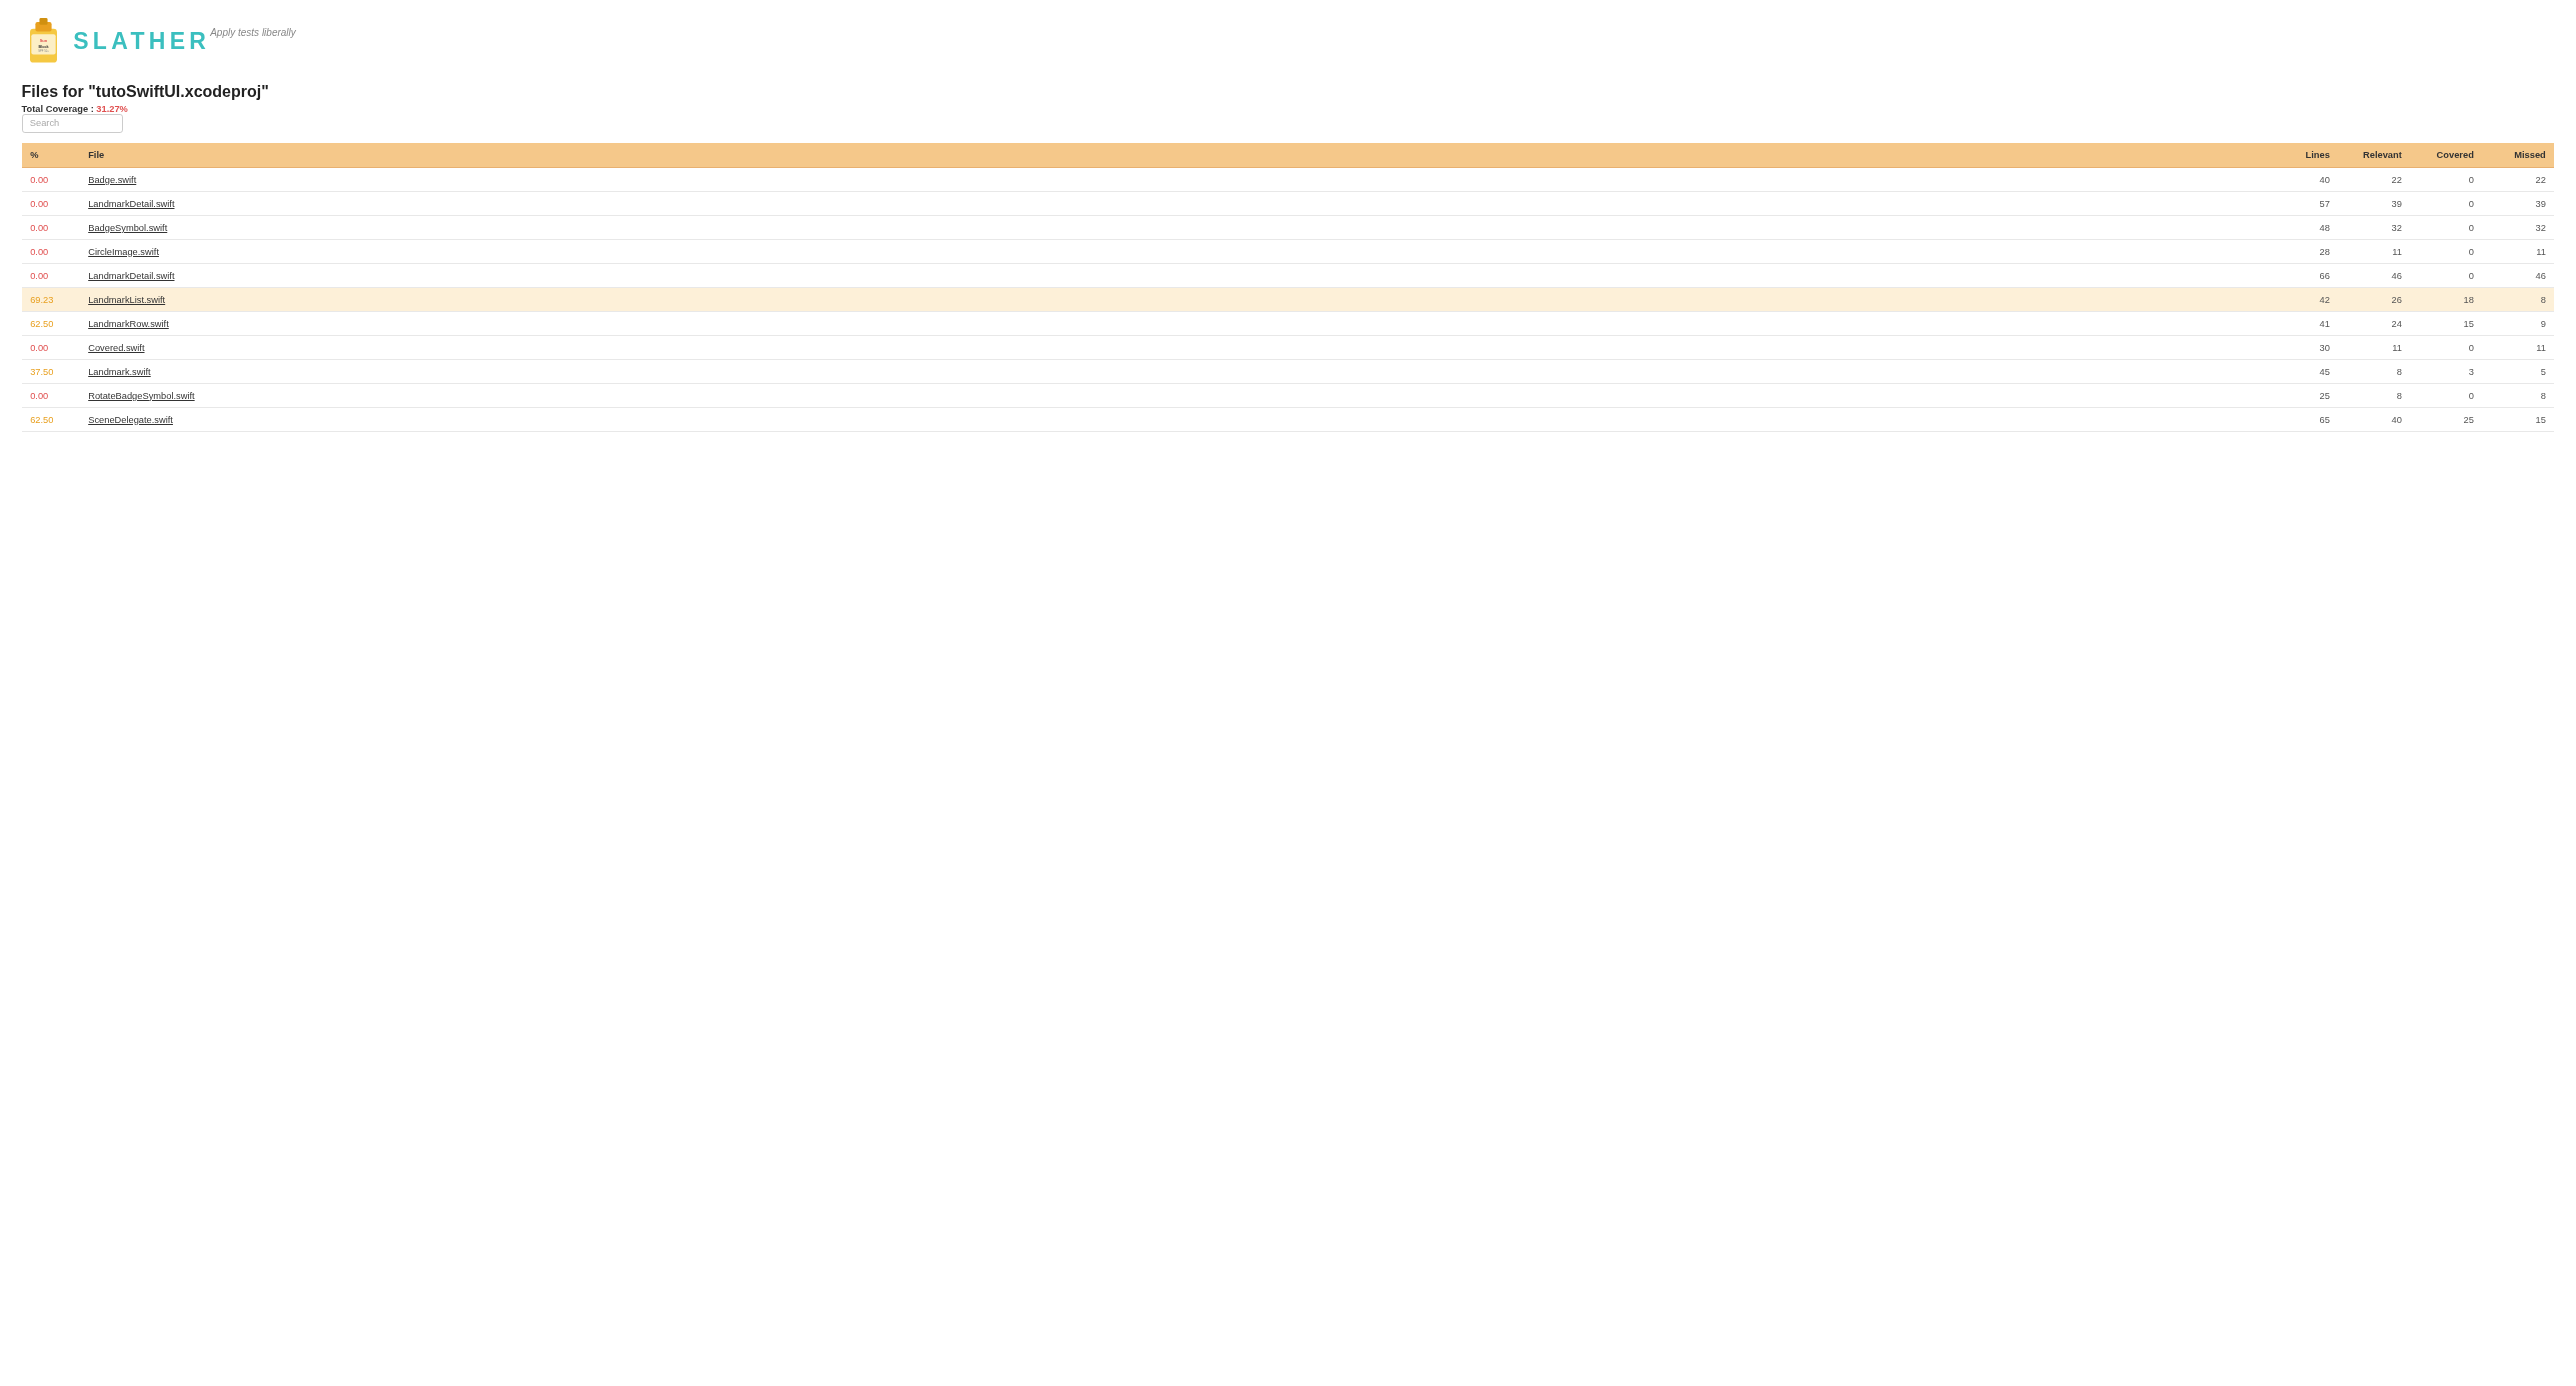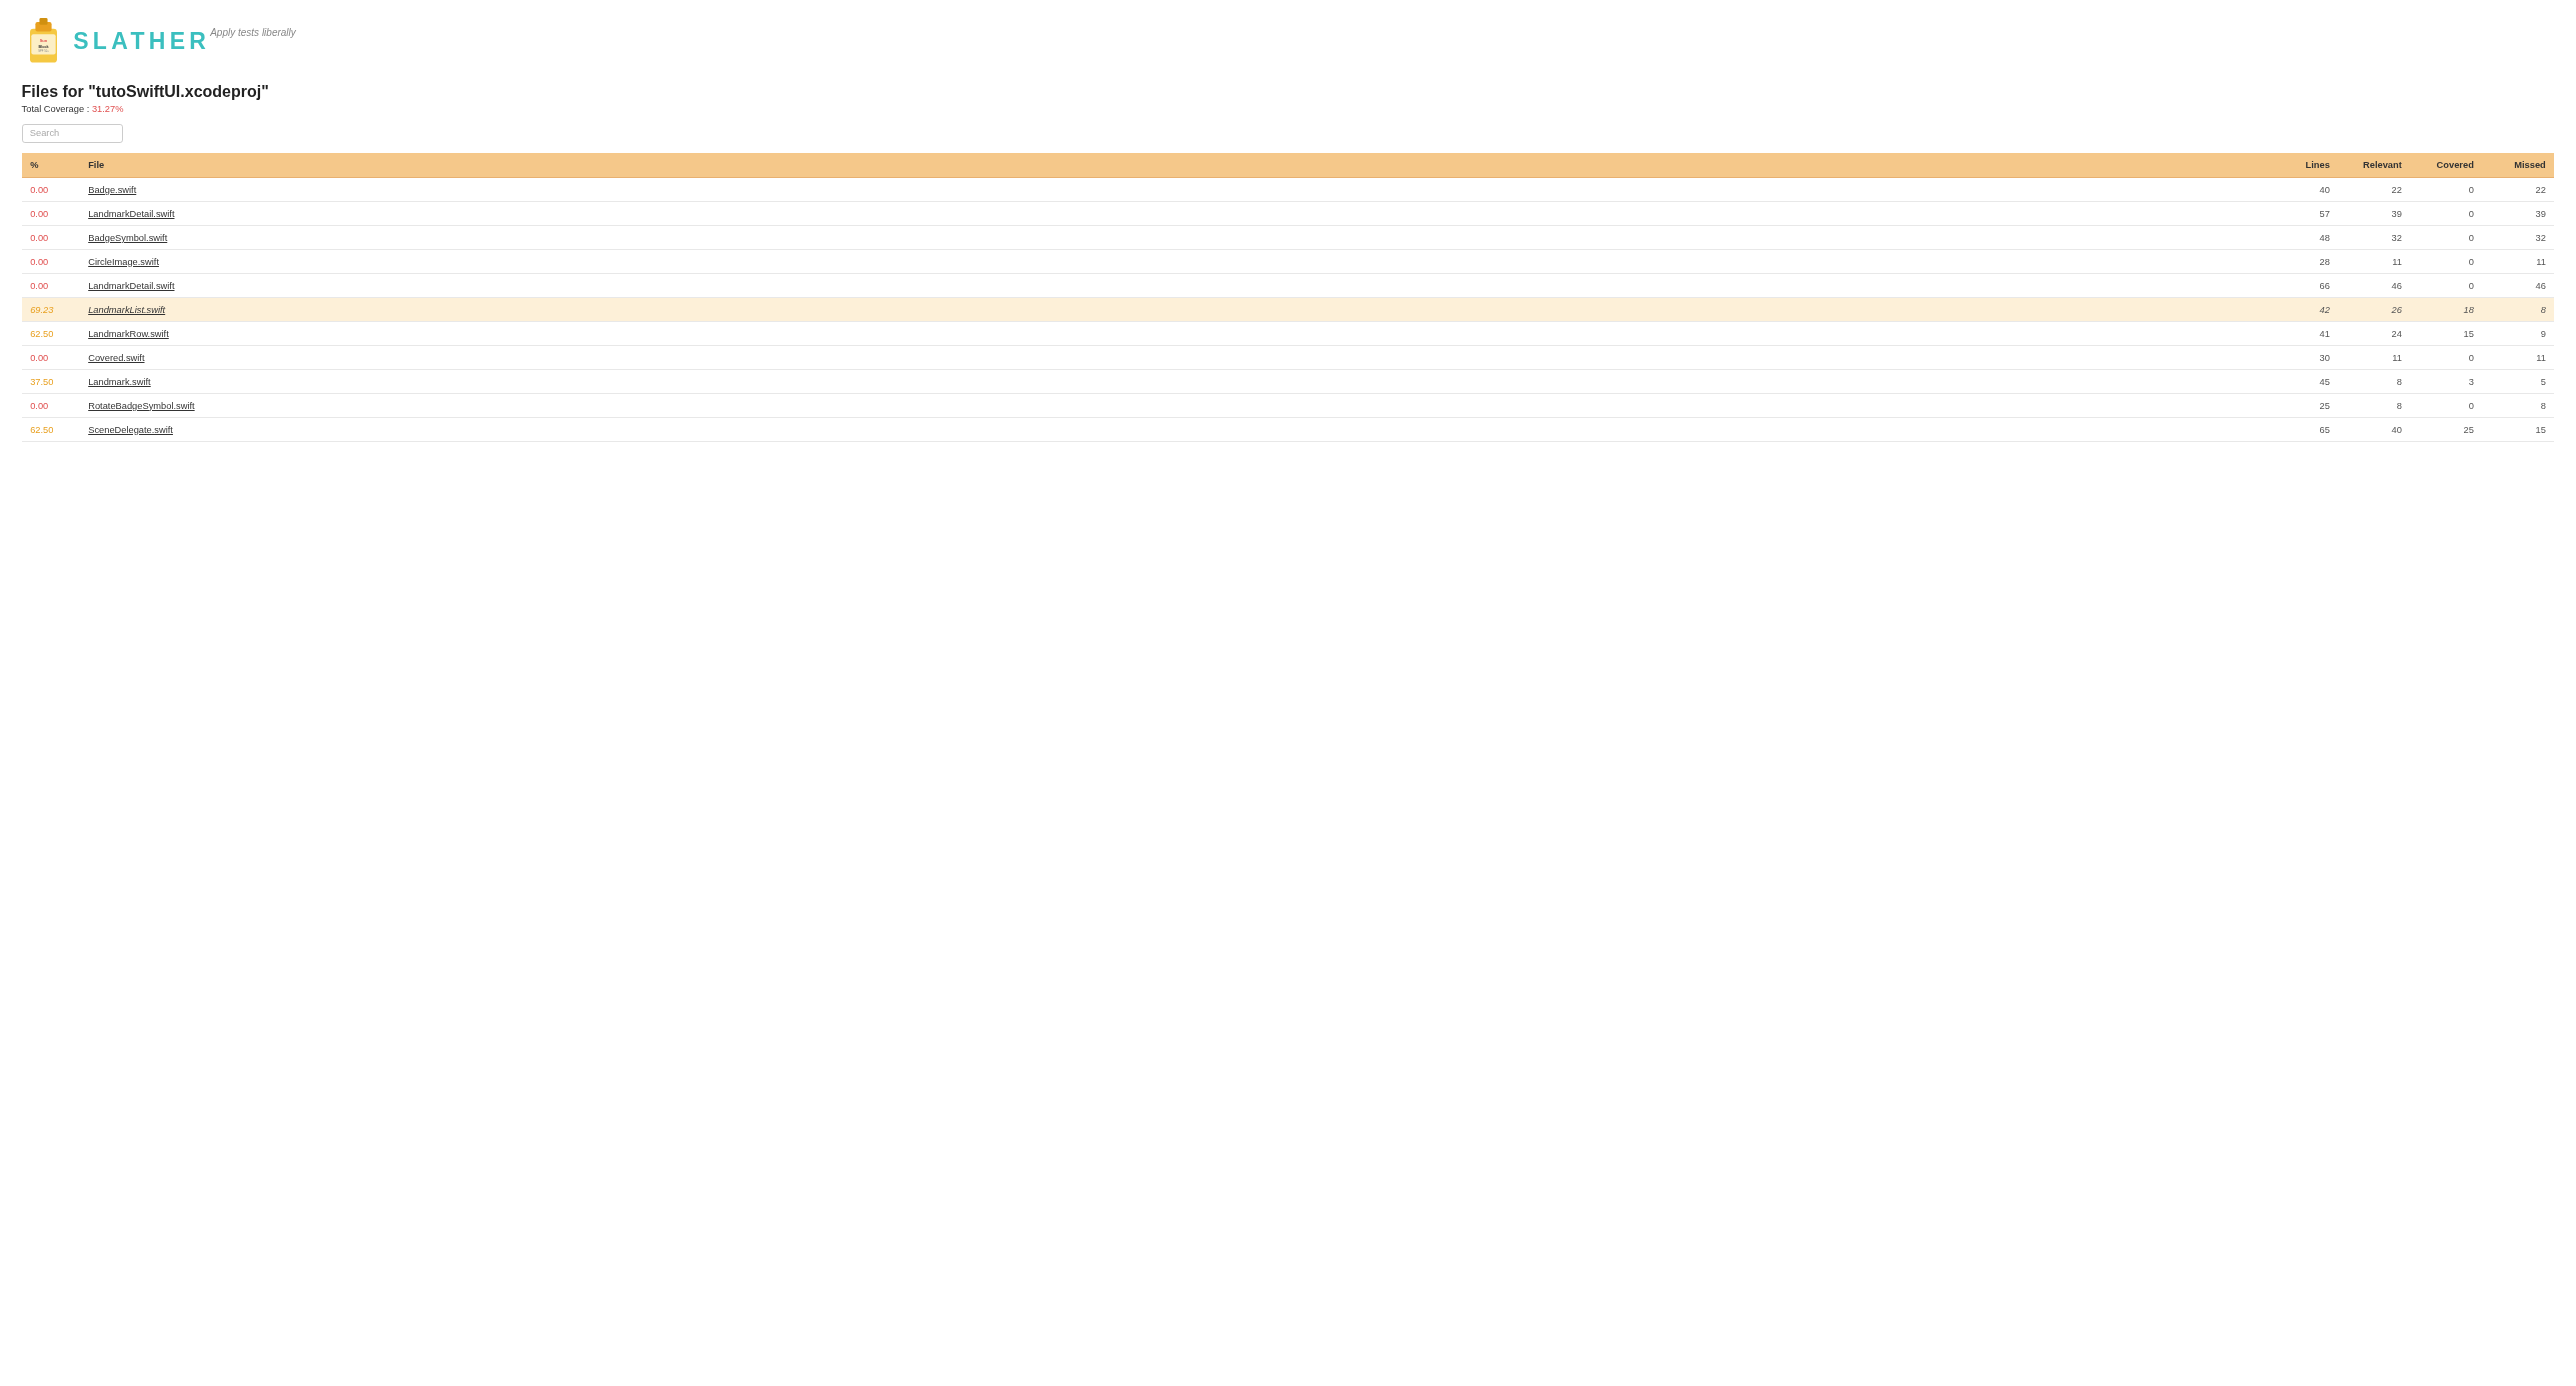--- a/index.html
+++ b/index.html
@@ -45,23 +45,22 @@
 
     .page-title {
       font-size: 16px;
       font-weight: bold;
       color: #222;
       margin-bottom: 2.9px;
     }
 
     .coverage-line {
       font-size: 9.3px;
-      font-weight: normal;
-      color: #333;
-      margin-bottom: 10px;
+      font-weight: bold;
+      color: #333;
     }
 
     .coverage-value {
       color: #e05050;
     }
 
     .search-input {
       width: 101px;
       padding: 3.6px 7.2px;
       border: 0.7px solid #ccc;
@@ -97,21 +96,20 @@
     thead th.num {
       text-align: right;
     }
 
     tbody tr {
       border-bottom: 0.7px solid #e8e8e8;
     }
 
     tbody tr.highlighted {
       background: #fdf0d8;
-      font-style: italic;
     }
 
     tbody td {
       padding: 6.5px 8.6px;
       font-size: 9.3px;
       color: #333;
     }
 
     tbody td.num {
       text-align: right;

